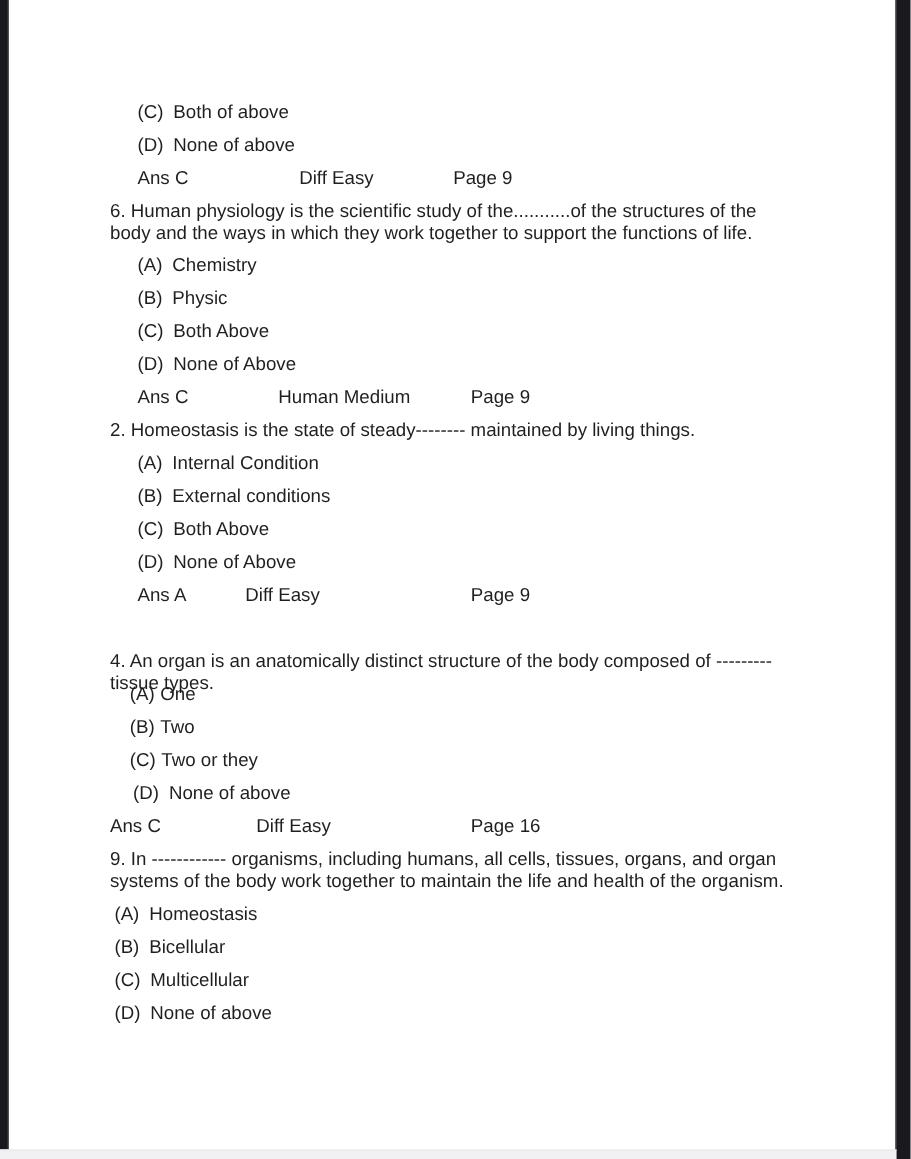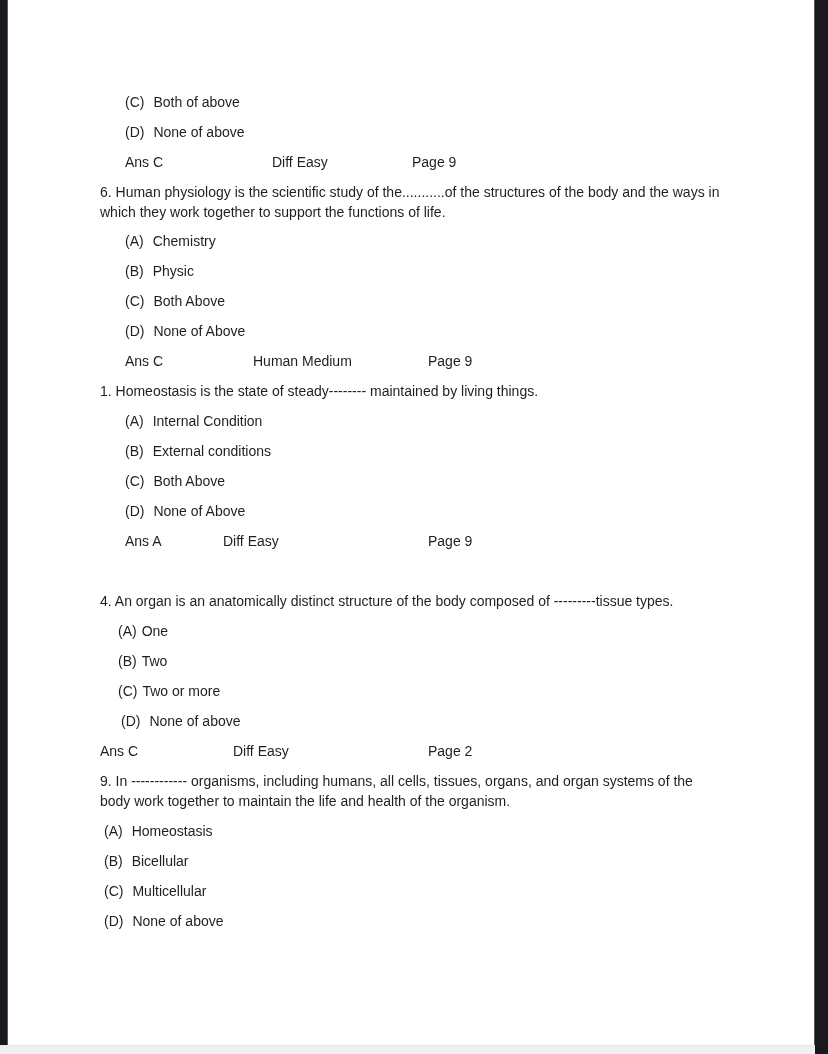--- a/index.html
+++ b/index.html
@@ -7,21 +7,21 @@
     padding: 0;
     background: #ffffff;
   }
   .page {
     position: relative;
     width: 828px;
     height: 1054px;
     background: #ffffff;
     overflow: hidden;
     font-family: "Liberation Sans", sans-serif;
-    font-size: 14px;
+    font-size: 17px;
     color: #1f1f1f;
     line-height: 20px;
   }
   .bar-left {
     position: absolute;
     left: 0; top: 0;
     width: 7px; height: 1045px;
     background: #1a1a1e;
     border-right: 1px solid #55555c;
   }
@@ -90,21 +90,21 @@
   </div>
   <div class="line" style="left:125px; top:321px;">
     <span class="olabel">(D)</span><span>None of Above</span>
   </div>
   <div class="metarow" style="top:351px;">
     <span style="left:125px;">Ans C</span>
     <span style="left:253px;">Human Medium</span>
     <span style="left:428px;">Page 9</span>
   </div>
 
-  <div class="question" style="left:100px; top:381px; width:620px;">1. Homeostasis is the state of steady-------- maintained by living things.</div>
+  <div class="question" style="left:100px; top:381px; width:620px;">2. Homeostasis is the state of steady-------- maintained by living things.</div>
   <div class="line" style="left:125px; top:411px;text-align:center;">
     <span class="olabel">(A)</span><span>Internal Condition</span>
   </div>
   <div class="line" style="left:125px; top:441px;text-align:center;">
     <span class="olabel">(B)</span><span>External conditions</span>
   </div>
   <div class="line" style="left:125px; top:471px;">
     <span class="olabel">(C)</span><span>Both Above</span>
   </div>
   <div class="line" style="left:125px; top:501px;">
@@ -117,29 +117,29 @@
   </div>
 
   <div class="question" style="left:100px; top:591px; width:620px;">4. An organ is an anatomically distinct structure of the body composed of ---------tissue types.</div>
   <div class="line" style="left:118px; top:621px;">
     <span class="olabel gap-sm">(A)</span><span>One</span>
   </div>
   <div class="line" style="left:118px; top:651px;">
     <span class="olabel gap-sm">(B)</span><span>Two</span>
   </div>
   <div class="line" style="left:118px; top:681px;">
-    <span class="olabel gap-sm">(C)</span><span>Two or more</span>
+    <span class="olabel gap-sm">(C)</span><span>Two or they</span>
   </div>
   <div class="line" style="left:121px; top:711px;">
     <span class="olabel">(D)</span><span>None of above</span>
   </div>
   <div class="metarow" style="top:741px;">
     <span style="left:100px;">Ans C</span>
     <span style="left:233px;">Diff Easy</span>
-    <span style="left:428px;">Page 2</span>
+    <span style="left:428px;">Page 16</span>
   </div>
 
   <div class="question" style="left:100px; top:771px; width:620px;">9. In ------------ organisms, including humans, all cells, tissues, organs, and organ systems of the body work together to maintain the life and health of the organism.</div>
   <div class="line" style="left:104px; top:821px;">
     <span class="olabel">(A)</span><span>Homeostasis</span>
   </div>
   <div class="line" style="left:104px; top:851px;">
     <span class="olabel">(B)</span><span>Bicellular</span>
   </div>
   <div class="line" style="left:104px; top:881px;">

